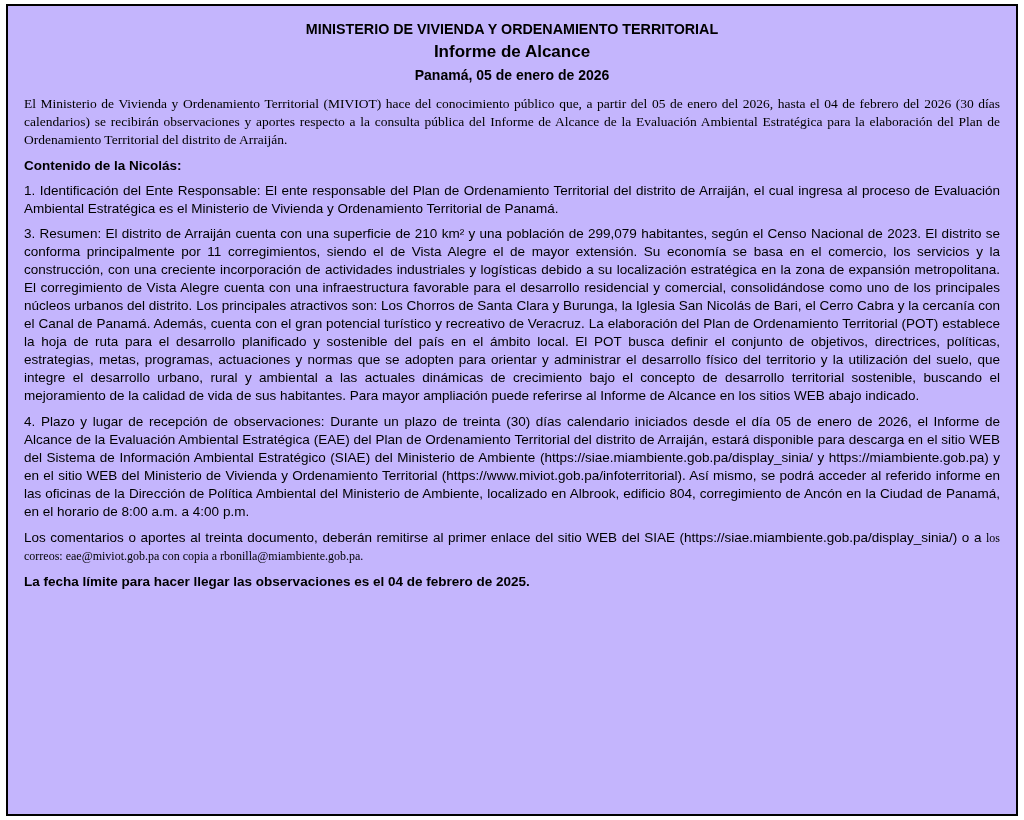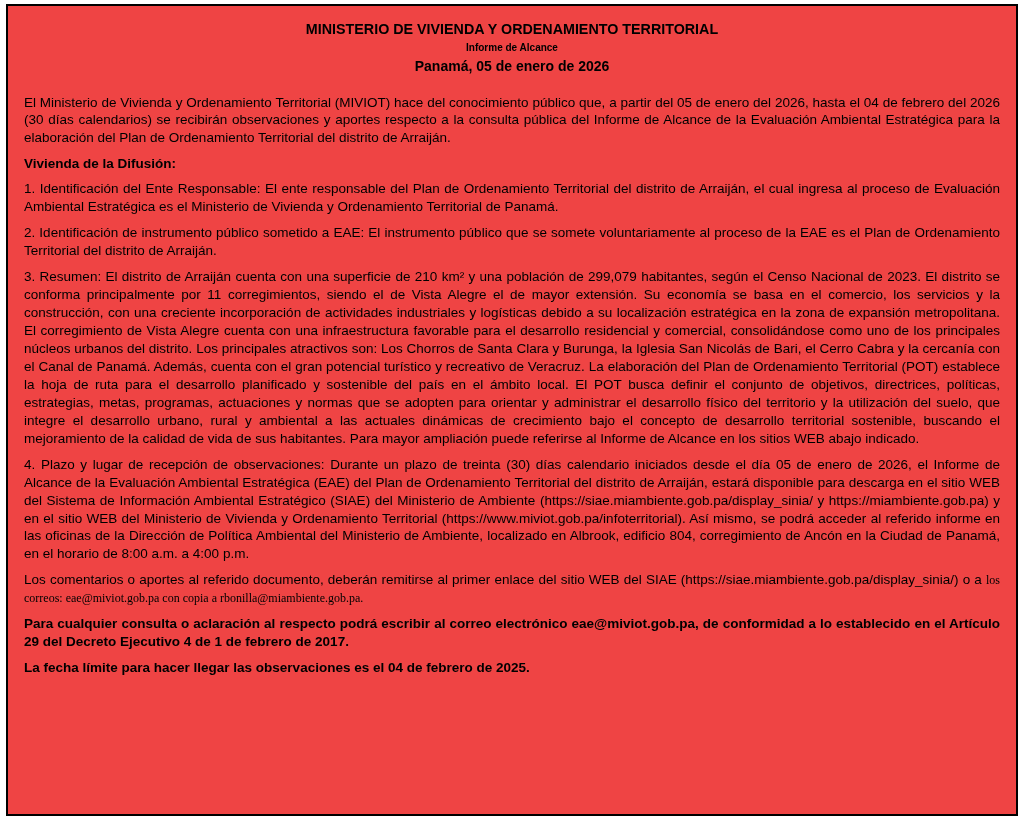--- a/index.html
+++ b/index.html
@@ -13,50 +13,51 @@
     font-family: "Liberation Sans", sans-serif;
     color: #000000;
   }
   .notice {
     box-sizing: border-box;
     width: 1012px;
     height: 812px;
     margin: 4px auto 0 auto;
     border: 2px solid #000000;
     padding: 14px 16px 10px 16px;
-    background: #ef4444;
+    background: #c4b5fd;
     overflow: hidden;
   }
   .header {
     text-align: center;
     font-weight: bold;
     font-size: 14.3px;
     line-height: 1.32;
   }
   .header .line {
     display: block;
   }
   .header .subline {
     display: block;
-    font-size: 10px;
+    font-size: 17px;
     margin-top: 2px;
   }
   .header .dateline {
     display: block;
     font-size: 14px;
     margin-top: 3px;
   }
   p {
     margin: 0 0 8px 0;
     text-align: justify;
     font-size: 13.5px;
     line-height: 1.33;
   }
   .intro {
-    margin-top: 18px;
+    margin-top: 10px;
+    font-family: Liberation Serif, serif;
   }
   .lead {
     font-weight: bold;
   }
   b, .b {
     font-weight: normal;
   }
   .serif-small {
     font-family: "Liberation Serif", serif;
     font-weight: normal;
@@ -75,29 +76,27 @@
 <div class="notice">
 
   <div class="header">
     <span class="line">MINISTERIO DE VIVIENDA Y ORDENAMIENTO TERRITORIAL</span>
     <span class="subline">Informe de Alcance</span>
     <span class="dateline">Panamá, 05 de enero de 2026</span>
   </div>
 
   <p class="intro">El Ministerio de Vivienda y Ordenamiento Territorial (MIVIOT) hace del conocimiento público que, a partir del 05 de enero del 2026, hasta el 04 de febrero del 2026 (30 días calendarios) se recibirán observaciones y aportes respecto a la consulta pública del Informe de Alcance de la Evaluación Ambiental Estratégica para la elaboración del Plan de Ordenamiento Territorial del distrito de Arraiján.</p>
 
-  <p class="lead tight">Vivienda de la Difusión:</p>
+  <p class="lead tight">Contenido de la Nicolás:</p>
 
   <p><b>1. Identificación del Ente Responsable:</b><span> El ente responsable del Plan de Ordenamiento Territorial del distrito de Arraiján, el cual ingresa al proceso de Evaluación Ambiental Estratégica es el Ministerio de Vivienda y Ordenamiento Territorial de Panamá.</span></p>
 
-  <p><b>2. Identificación de instrumento público sometido a EAE:</b><span> El instrumento público que se somete voluntariamente al proceso de la EAE es el Plan de Ordenamiento Territorial del distrito de Arraiján.</span></p>
 
   <p><b>3. Resumen:</b><span> El distrito de Arraiján cuenta con una superficie de 210 km² y una población de 299,079 habitantes, según el Censo Nacional de 2023. El distrito se conforma principalmente por 11 corregimientos, siendo el de Vista Alegre el de mayor extensión. Su economía se basa en el comercio, los servicios y la construcción, con una creciente incorporación de actividades industriales y logísticas debido a su localización estratégica en la zona de expansión metropolitana. El corregimiento de Vista Alegre cuenta con una infraestructura favorable para el desarrollo residencial y comercial, consolidándose como uno de los principales núcleos urbanos del distrito. Los principales atractivos son: Los Chorros de Santa Clara y Burunga, la Iglesia San Nicolás de Bari, el Cerro Cabra y la cercanía con el Canal de Panamá. Además, cuenta con el gran potencial turístico y recreativo de Veracruz. La elaboración del Plan de Ordenamiento Territorial (POT) establece la hoja de ruta para el desarrollo planificado y sostenible del país en el ámbito local. El POT busca definir el conjunto de objetivos, directrices, políticas, estrategias, metas, programas, actuaciones y normas que se adopten para orientar y administrar el desarrollo físico del territorio y la utilización del suelo, que integre el desarrollo urbano, rural y ambiental a las actuales dinámicas de crecimiento bajo el concepto de desarrollo territorial sostenible, buscando el mejoramiento de la calidad de vida de sus habitantes. Para mayor ampliación puede referirse al Informe de Alcance en los sitios WEB abajo indicado.</span></p>
 
   <p><b>4. Plazo y lugar de recepción de observaciones:</b><span> Durante un plazo de treinta (30) días calendario iniciados desde el día 05 de enero de 2026, el Informe de Alcance de la Evaluación Ambiental Estratégica (EAE) del Plan de Ordenamiento Territorial del distrito de Arraiján, estará disponible para descarga en el sitio WEB del Sistema de Información Ambiental Estratégico (SIAE) del Ministerio de Ambiente (https://siae.miambiente.gob.pa/display_sinia/ y https://miambiente.gob.pa) y en el sitio WEB del Ministerio de Vivienda y Ordenamiento Territorial (https://www.miviot.gob.pa/infoterritorial).  Así mismo, se podrá acceder al referido informe en las oficinas de la Dirección de Política Ambiental del Ministerio de Ambiente, localizado en Albrook, edificio 804, corregimiento de Ancón en la Ciudad de Panamá, en el horario de 8:00 a.m. a 4:00 p.m.</span></p>
 
-  <p><b>Los comentarios o aportes al referido documento, deberán remitirse al primer enlace del sitio WEB del SIAE (https://siae.miambiente.gob.pa/display_sinia/) o a </b><span class="serif-small">los correos: eae@miviot.gob.pa con copia a rbonilla@miambiente.gob.pa.</span></p>
+  <p><b>Los comentarios o aportes al treinta documento, deberán remitirse al primer enlace del sitio WEB del SIAE (https://siae.miambiente.gob.pa/display_sinia/) o a </b><span class="serif-small">los correos: eae@miviot.gob.pa con copia a rbonilla@miambiente.gob.pa.</span></p>
 
-  <p class="lead">Para cualquier consulta o aclaración al respecto podrá escribir al correo electrónico eae@miviot.gob.pa, de conformidad a lo establecido en el Artículo 29 del Decreto Ejecutivo 4 de 1 de febrero de 2017.</p>
 
   <p class="lead last">La fecha límite para hacer llegar las observaciones es el 04 de febrero de 2025.</p>
 
 </div>
 
 </body></html>

